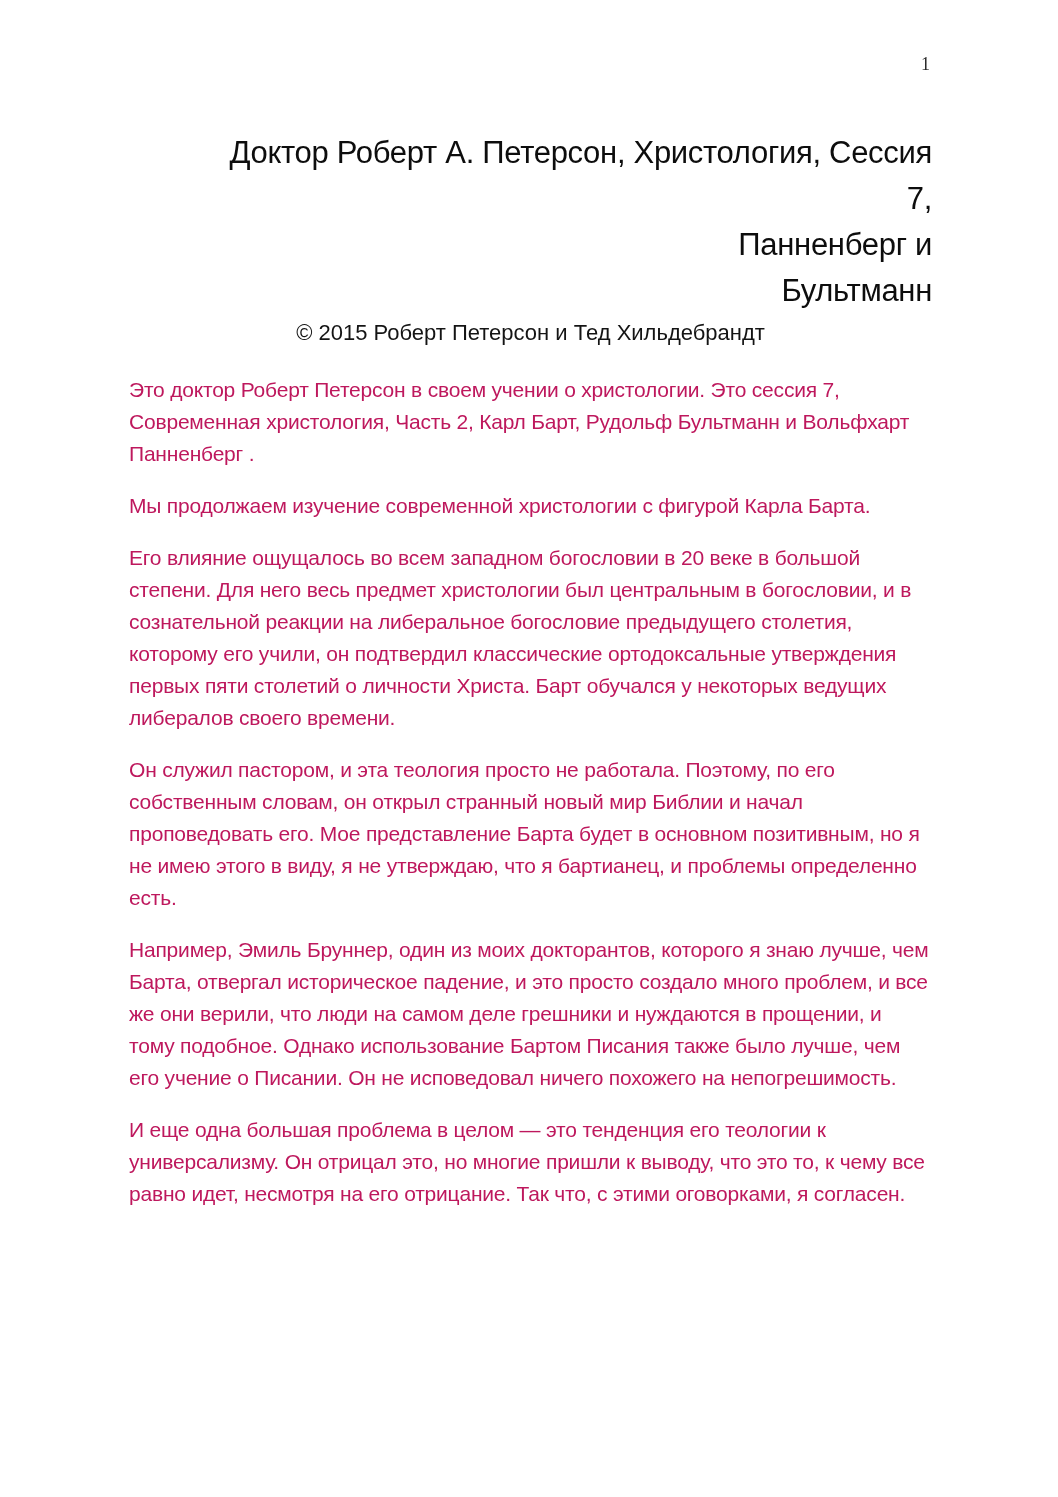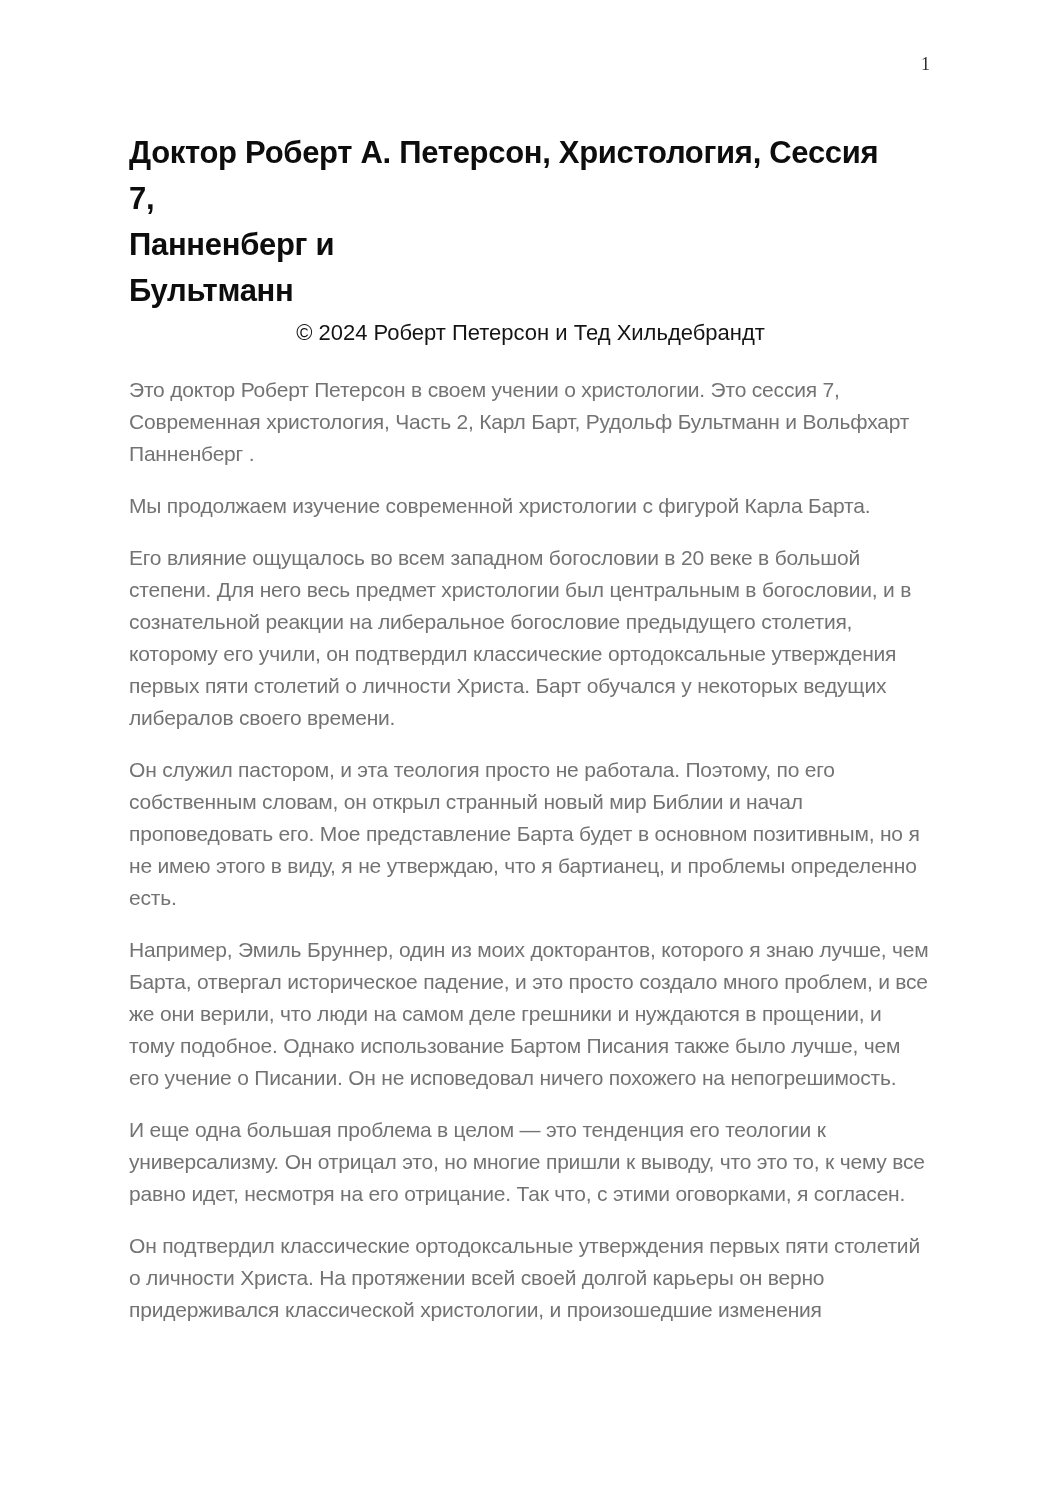--- a/index.html
+++ b/index.html
@@ -21,22 +21,22 @@
   .page-number {
     text-align: right;
     font-family: "Liberation Serif", serif;
     font-size: 18px;
     line-height: 20px;
     color: #2b2b2b;
     padding-right: 2px;
   }
   .title-block {
     margin-top: 56px;
-    text-align: left;
-    font-weight: 700;
+    text-align: right;
+    font-weight: 400;
     font-size: 31px;
     line-height: 46px;
     letter-spacing: -0.3px;
     color: #0d0d0d;
   }
   .title-line {
     display: block;
   }
   .copyright {
     margin-top: 4px;
@@ -49,42 +49,41 @@
   .content {
     margin-top: 26px;
     width: 803px;
   }
   .content p {
     margin: 0 0 20px 0;
     font-size: 21px;
     line-height: 32px;
     letter-spacing: -0.2px;
     text-align: left;
-    color: #737373;
+    color: #be185d;
   }
 </style>
 </head>
 <body>
 
 <div class="page">
 
   <div class="page-number">1</div>
 
   <div class="title-block">
     <span class="title-line">Доктор Роберт А. Петерсон, Христология, Сессия</span>
     <span class="title-line">7,</span>
     <span class="title-line">Панненберг и</span>
     <span class="title-line">Бультманн</span>
   </div>
 
-  <div class="copyright">© 2024 Роберт Петерсон и Тед Хильдебрандт</div>
+  <div class="copyright">© 2015 Роберт Петерсон и Тед Хильдебрандт</div>
 
   <div class="content">
     <p>Это доктор Роберт Петерсон в своем учении о христологии. Это сессия 7, Современная христология, Часть 2, Карл Барт, Рудольф Бультманн и Вольфхарт Панненберг .</p>
     <p>Мы продолжаем изучение современной христологии с фигурой Карла Барта.</p>
     <p>Его влияние ощущалось во всем западном богословии в 20 веке в большой степени. Для него весь предмет христологии был центральным в богословии, и в сознательной реакции на либеральное богословие предыдущего столетия, которому его учили, он подтвердил классические ортодоксальные утверждения первых пяти столетий о личности Христа. Барт обучался у некоторых ведущих либералов своего времени.</p>
     <p>Он служил пастором, и эта теология просто не работала. Поэтому, по его собственным словам, он открыл странный новый мир Библии и начал проповедовать его. Мое представление Барта будет в основном позитивным, но я не имею этого в виду, я не утверждаю, что я бартианец, и проблемы определенно есть.</p>
     <p>Например, Эмиль Бруннер, один из моих докторантов, которого я знаю лучше, чем Барта, отвергал историческое падение, и это просто создало много проблем, и все же они верили, что люди на самом деле грешники и нуждаются в прощении, и тому подобное. Однако использование Бартом Писания также было лучше, чем его учение о Писании. Он не исповедовал ничего похожего на непогрешимость.</p>
     <p>И еще одна большая проблема в целом — это тенденция его теологии к универсализму. Он отрицал это, но многие пришли к выводу, что это то, к чему все равно идет, несмотря на его отрицание. Так что, с этими оговорками, я согласен.</p>
-    <p>Он подтвердил классические ортодоксальные утверждения первых пяти столетий о личности Христа. На протяжении всей своей долгой карьеры он верно придерживался классической христологии, и произошедшие изменения</p>
   </div>
 
 </div>
 
 </body></html>

